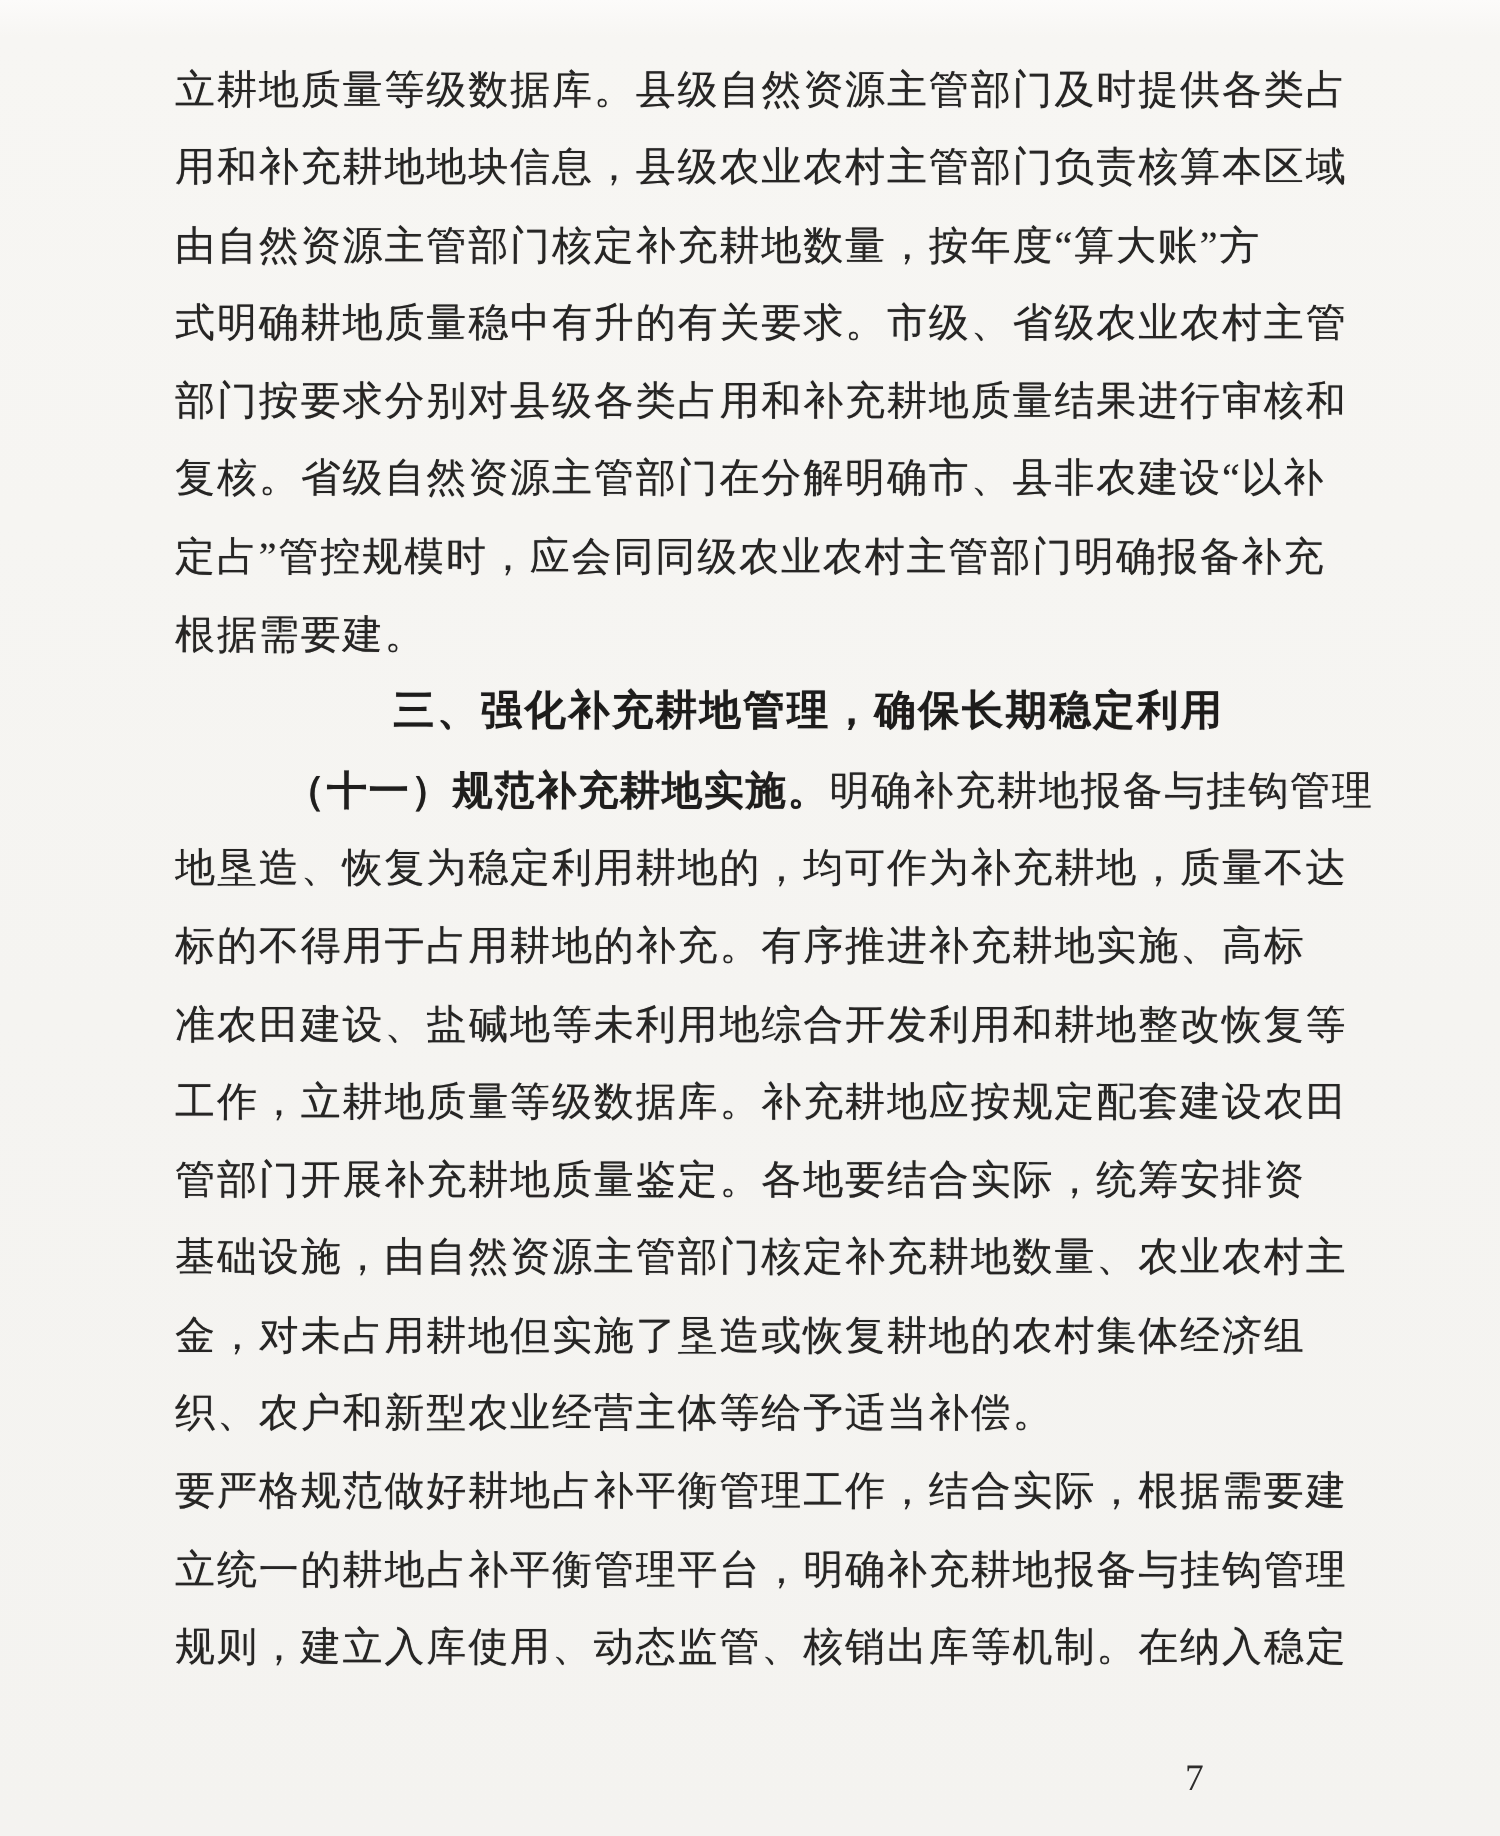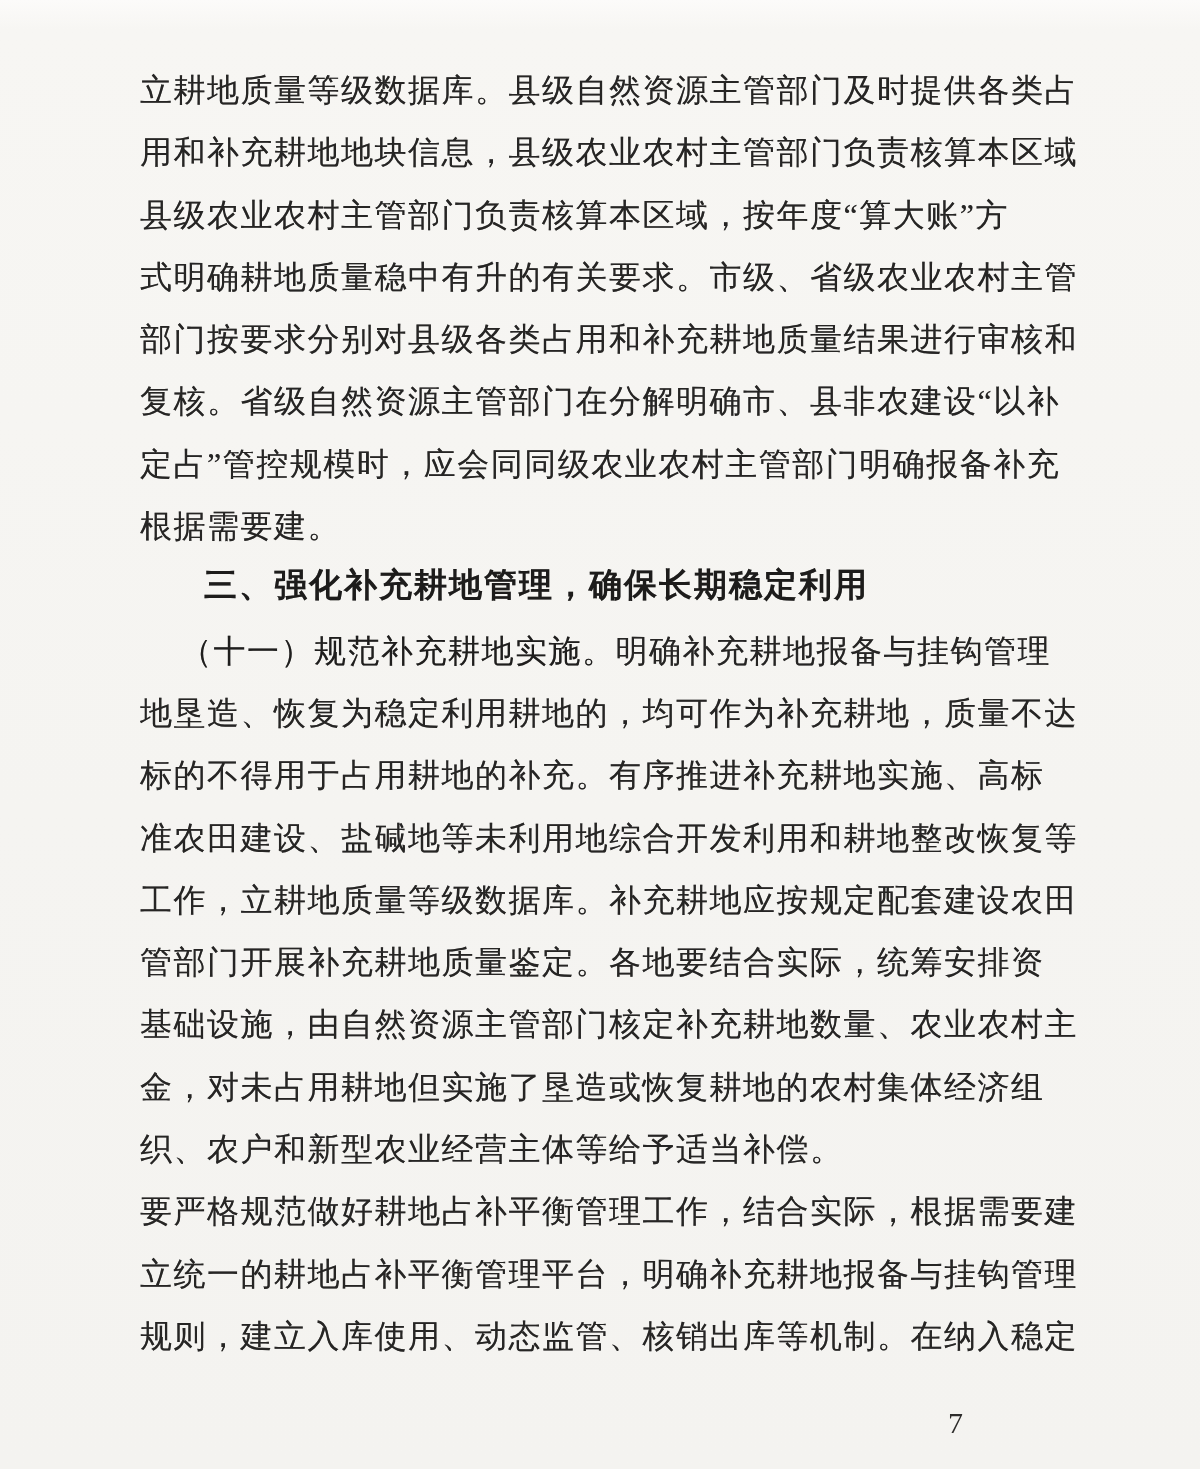--- a/index.html
+++ b/index.html
@@ -15,67 +15,69 @@
   .page {
     position: relative;
     width: 1200px;
     height: 1469px;
     background: linear-gradient(180deg, #fcfbfa 0%, #f7f6f3 2%, #f5f4f1 55%, #f4f3f0 100%);
     overflow: hidden;
   }
   .content {
     position: absolute;
     left: 140px;
-    top: 59px;
+    top: 40px;
     width: 950px;
   }
   .line {
     height: 62.3px;
     line-height: 62.3px;
     font-size: 32px;
     letter-spacing: 1.5px;
     white-space: nowrap;
     color: #262524;
     font-family: "Liberation Serif", "DejaVu Serif", serif;
     text-shadow: 0 0 0.6px rgba(40,40,40,0.55);
   }
   .heading {
-    font-family: Liberation Mono, monospace;
+    font-family: Liberation Serif, serif;
     font-weight: 700;
     font-size: 33px;
     letter-spacing: 2px;
     padding-left: 64px;
     color: #1d1c1b;
+    text-align: center;
   }
   .indent-first {
     padding-left: 40px;
   }
   .lead {
-    font-weight: 400;
+    font-weight: 700;
     color: #1f1e1d;
+    margin-left: 48px;
   }
   .page-number {
     position: absolute;
     left: 948px;
     top: 1398px;
     font-size: 30px;
     line-height: 50px;
     color: #2e2d2c;
     font-family: "Liberation Serif", "DejaVu Serif", serif;
   }
 </style>
 </head>
 <body>
 
 <div class="page">
   <main class="content">
 
     <div class="line">立耕地质量等级数据库。县级自然资源主管部门及时提供各类占</div>
     <div class="line">用和补充耕地地块信息，县级农业农村主管部门负责核算本区域</div>
-    <div class="line">县级农业农村主管部门负责核算本区域，按年度“算大账”方</div>
+    <div class="line">由自然资源主管部门核定补充耕地数量，按年度“算大账”方</div>
     <div class="line">式明确耕地质量稳中有升的有关要求。市级、省级农业农村主管</div>
     <div class="line">部门按要求分别对县级各类占用和补充耕地质量结果进行审核和</div>
     <div class="line">复核。省级自然资源主管部门在分解明确市、县非农建设“以补</div>
     <div class="line">定占”管控规模时，应会同同级农业农村主管部门明确报备补充</div>
     <div class="line">根据需要建。</div>
 
     <div class="line heading">三、强化补充耕地管理，确保长期稳定利用</div>
 
     <div class="line indent-first">
       <span class="lead">（十一）规范补充耕地实施。</span><span>明确补充耕地报备与挂钩管理</span>

